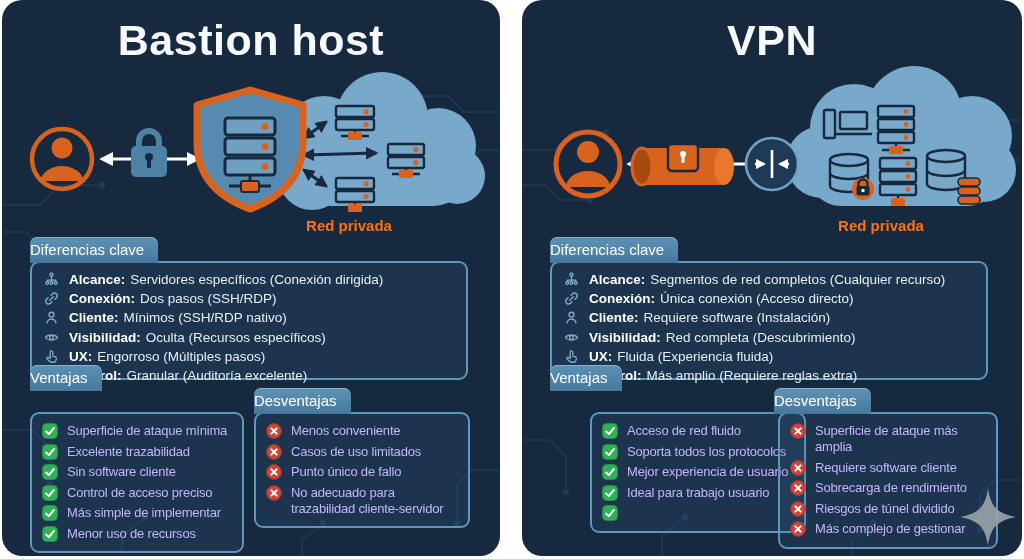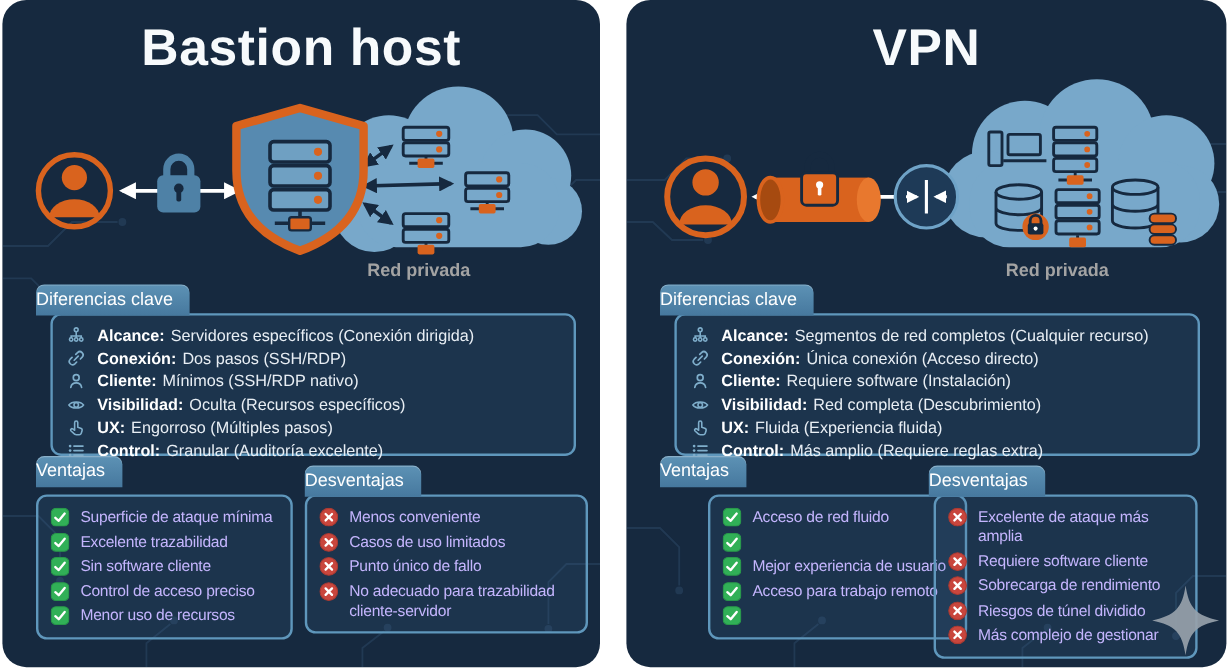--- a/index.html
+++ b/index.html
@@ -15,45 +15,45 @@
   #panel-left{left:2px;width:498px;}
   #panel-right{left:522px;width:500px;}
   .circuit{position:absolute;inset:0;pointer-events:none;}
   .title{
     position:absolute;top:16px;left:0;width:100%;text-align:center;
     color:#F7FAFC;font-size:43px;font-weight:bold;letter-spacing:.5px;
   }
   .illu{position:absolute;top:64px;left:0;width:100%;height:176px;}
   .cloudlabel{
     position:absolute;top:217px;width:150px;text-align:center;
-    color:#a3a3a3;font-weight:bold;font-size:15px;
+    color:#f97316;font-weight:bold;font-size:15px;
   }
   #panel-left .cloudlabel{left:272px;}
   #panel-right .cloudlabel{left:284px;}
   .tab{
     position:absolute;z-index:2;
     background:linear-gradient(180deg,#5d92b5,#46789e);
     color:#fff;font-weight:normal;font-size:15px;
     padding:4px 14px 5px 0;border-radius:7px 7px 0 0;
     box-shadow:inset 0 1px 0 rgba(255,255,255,.28);
   }
   .box{
     position:absolute;box-sizing:border-box;
     border:2px solid #5f97bc;border-radius:9px;
     background:rgba(70,118,166,.14);
   }
   .diff-tab{left:28px;top:237px;}
-  .diff-box{left:28px;top:261px;width:438px;height:119px;padding:7px 6px 0 12px;margin-left:12px;}
+  .diff-box{left:28px;top:261px;width:438px;height:119px;padding:7px 6px 0 12px;}
   .drow{display:flex;align-items:center;height:19.2px;color:#E8EEF4;font-size:13.5px;white-space:nowrap;}
   .di{width:15px;height:15px;margin-right:10px;flex:none;}
   .dlabel{font-weight:bold;color:#ffffff;margin-right:5px;}
-  .adv-tab{left:28px;top:380px;text-align:right;}
+  .adv-tab{left:28px;top:365px;text-align:right;}
   .dis-tab{left:252px;top:388px;}
   .adv-box{left:28px;top:412px;width:214px;padding:9px 6px 5px 10px;}
-  .dis-box{left:252px;top:412px;width:236px;padding:9px 6px 5px 10px;}
+  .dis-box{left:252px;top:412px;width:216px;padding:9px 6px 5px 10px;}
   #panel-right .adv-box{width:216px;margin-left:40px;}
   #panel-right .dis-box{left:256px;width:220px;}
   .lrow{display:flex;align-items:flex-start;margin-bottom:4.5px;color:#c4b5fd;font-size:13px;line-height:16px;letter-spacing:-.2px;}
   .li{width:16px;height:16px;margin-right:9px;flex:none;margin-top:0;}
   .sparkle{position:absolute;left:438px;top:488px;width:56px;height:58px;z-index:3;opacity:.92;}
 </style>
 </head>
 <body>
 
 <svg width="0" height="0" style="position:absolute" aria-hidden="true">
@@ -285,20 +285,26 @@
     <div class="lrow">
       <svg class="li">
           <use href="#i-check"></use>
         </svg>
       <span>Control de acceso preciso</span>
     </div>
     <div class="lrow">
       <svg class="li">
           <use href="#i-check"></use>
         </svg>
+      <span>Más simple de implementar</span>
+    </div>
+    <div class="lrow">
+      <svg class="li">
+          <use href="#i-check"></use>
+        </svg>
       <span>Menor uso de recursos</span>
     </div>
   </div>
 
   <div class="tab dis-tab">Desventajas</div>
   <div class="box dis-box">
     <div class="lrow">
       <svg class="li">
           <use href="#i-cross"></use>
         </svg>
@@ -485,47 +491,48 @@
     <div class="lrow">
       <svg class="li">
           <use href="#i-check"></use>
         </svg>
       <span>Acceso de red fluido</span>
     </div>
     <div class="lrow">
       <svg class="li">
           <use href="#i-check"></use>
         </svg>
+      <span>Soporta todos los protocolos</span>
     </div>
     <div class="lrow">
       <svg class="li">
           <use href="#i-check"></use>
         </svg>
       <span>Mejor experiencia de usuario</span>
     </div>
     <div class="lrow">
       <svg class="li">
           <use href="#i-check"></use>
         </svg>
-      <span>Acceso para trabajo remoto</span>
+      <span>Ideal para trabajo usuario</span>
     </div>
     <div class="lrow">
       <svg class="li">
           <use href="#i-check"></use>
         </svg>
     </div>
   </div>
 
   <div class="tab dis-tab">Desventajas</div>
   <div class="box dis-box">
     <div class="lrow">
       <svg class="li">
           <use href="#i-cross"></use>
         </svg>
-      <span>Excelente de ataque más amplia</span>
+      <span>Superficie de ataque más amplia</span>
     </div>
     <div class="lrow">
       <svg class="li">
           <use href="#i-cross"></use>
         </svg>
       <span>Requiere software cliente</span>
     </div>
     <div class="lrow">
       <svg class="li">
           <use href="#i-cross"></use>

